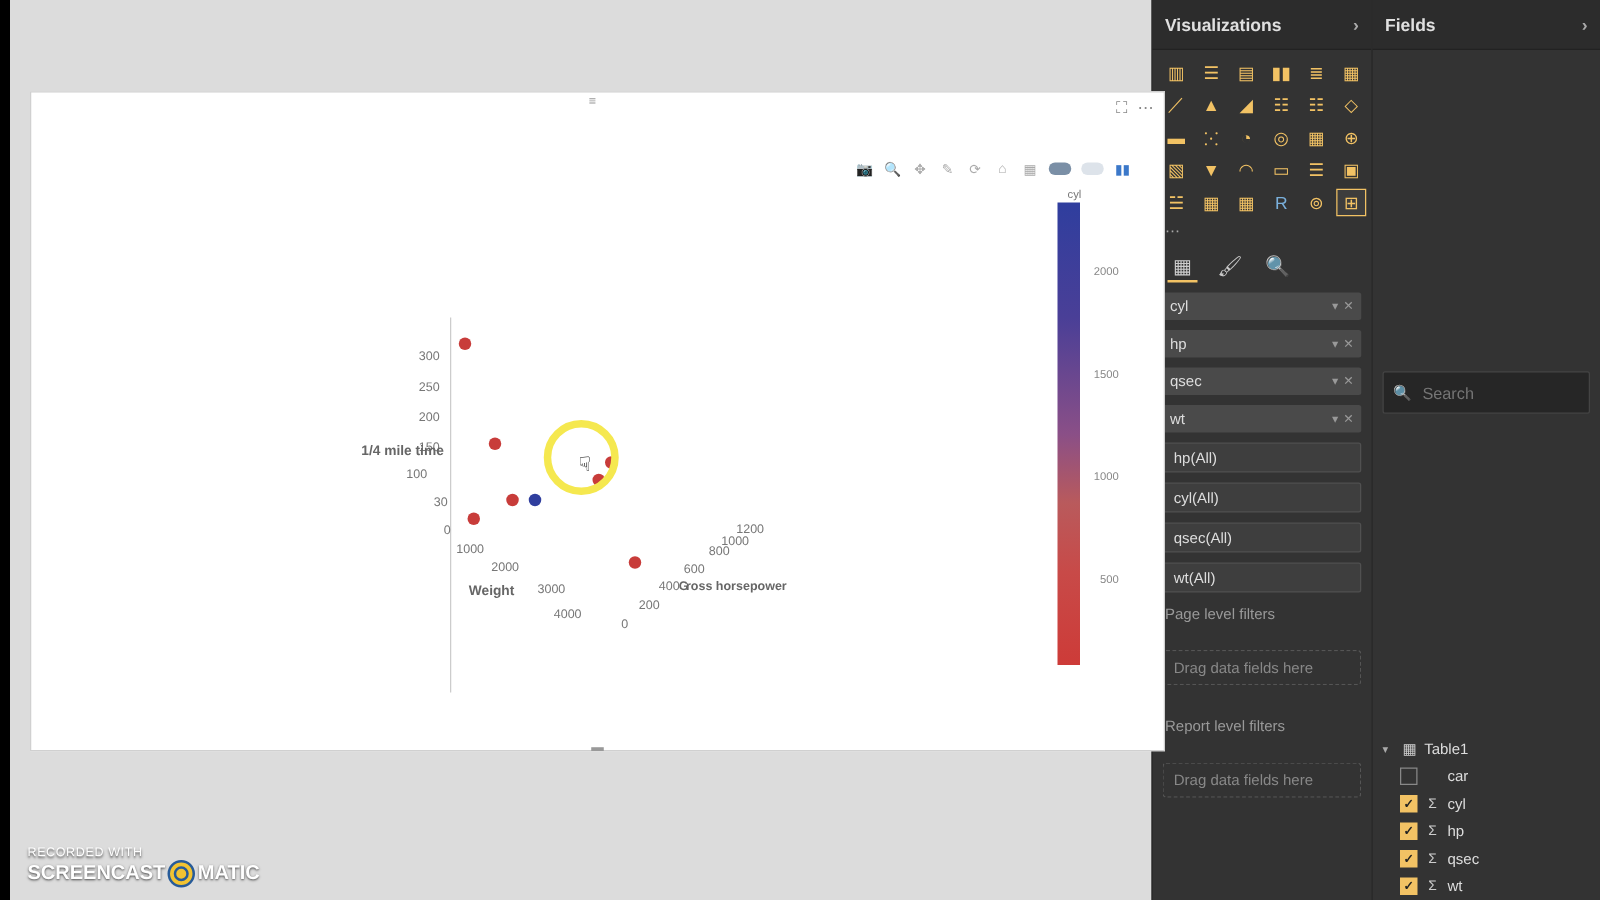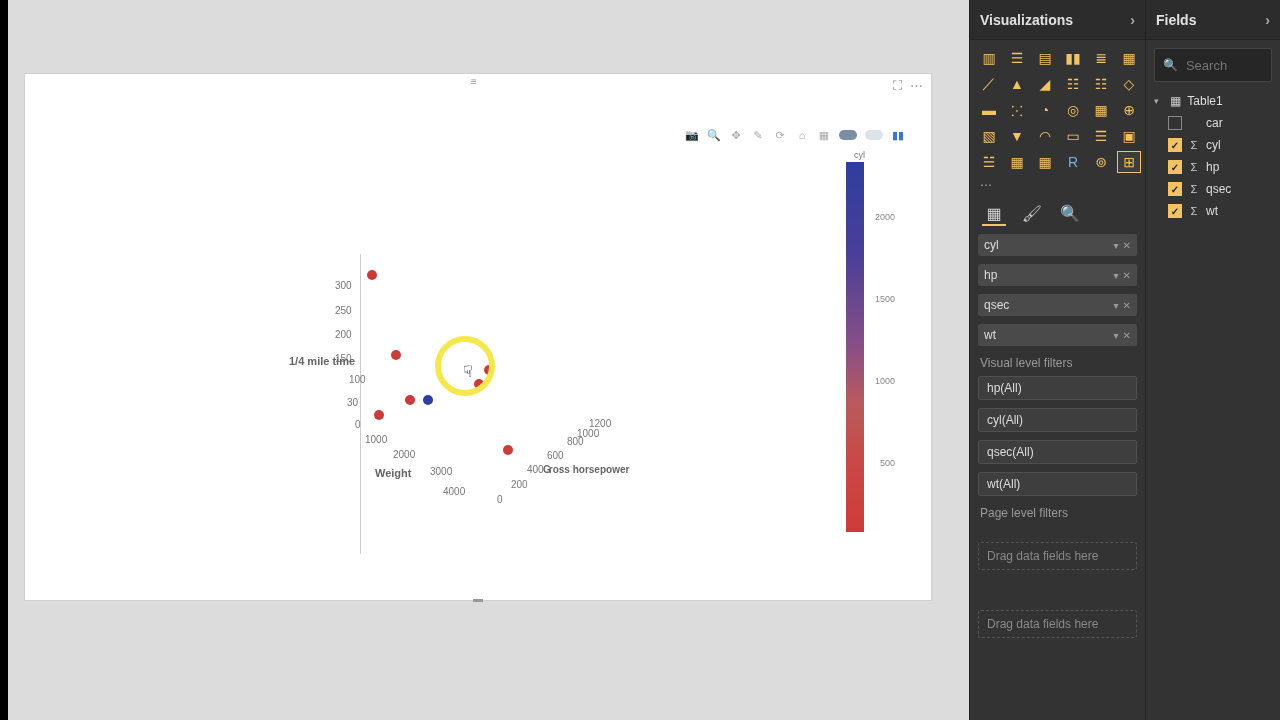--- a/index.html
+++ b/index.html
@@ -120,21 +120,21 @@
 
   
   .panel {
     background:#333;
     display:flex;
     flex-direction:column;
     height:100%;
     border-left:1px solid #222;
   }
   .panel.vis { width:176px; }
-  .panel.fields { width:135px; }
+  .panel.fields { width:183px;justify-content:space-between; }
   .panel-header {
     height:40px;
     display:flex;
     align-items:center;
     justify-content:space-between;
     padding:0 10px;
     background:#2c2c2c;
     border-bottom:1px solid #222;
     font-weight:600;
     font-size:14px;
@@ -298,21 +298,21 @@
       <div class="colorbar-tick" style="top:384px">500</div>
 
       <div class="chart-area">
 
         <div class="axis-line" style="left:85px;top:30px;width:1px;height:300px;background:#ccc;"></div>
 
         <div class="tick" style="left:60px;top:56px">300</div>
         <div class="tick" style="left:60px;top:81px">250</div>
         <div class="tick" style="left:60px;top:105px">200</div>
         <div class="tick" style="left:60px;top:129px">150</div>
-        <div class="tick" style="left:74px;top:150px">100</div>
+        <div class="tick" style="left:50px;top:150px">100</div>
         <div class="tick" style="left:72px;top:173px">30</div>
         <div class="tick" style="left:80px;top:195px">0</div>
         <div class="axis-label" style="left:14px;top:131px">1/4 mile time</div>
 
         <div class="tick" style="left:90px;top:210px">1000</div>
         <div class="tick" style="left:118px;top:225px">2000</div>
         <div class="tick" style="left:155px;top:242px">3000</div>
         <div class="tick" style="left:168px;top:262px">4000</div>
         <div class="axis-label" style="left:100px;top:243px">Weight</div>
 
@@ -332,20 +332,30 @@
         <div class="datapoint dp-red" style="left:99px;top:186px"></div>
         <div class="datapoint dp-red" style="left:209px;top:141px"></div>
         <div class="datapoint dp-red" style="left:199px;top:155px"></div>
         <div class="datapoint dp-red" style="left:228px;top:221px"></div>
 
         <div class="highlight-ring" style="left:160px;top:112px"></div>
         <div class="cursor-hand" style="left:188px;top:138px">☟</div>
       </div>
     </div>
 
+    <div class="watermark">
+      <div>
+        <span class="small">RECORDED WITH</span>
+        <div style="display:flex;align-items:center;gap:2px;">
+          <span>SCREENCAST</span>
+          <span class="wm-circle"></span>
+          <span>MATIC</span>
+        </div>
+      </div>
+    </div>
   </div>
 
   <div class="panel vis">
     <div class="panel-header">
       <span>Visualizations</span>
       <span class="chev">›</span>
     </div>
     <div class="viz-gallery">
       <div class="viz-item">▥</div>
       <div class="viz-item">☰</div>
@@ -406,27 +416,27 @@
         </span>
       </div>
     <div class="field-chip">
         <span>wt</span>
         <span class="chip-actions">
           <span>▾</span>
           <span>✕</span>
         </span>
       </div>
 
-    <div class="sub-hint">Visual level filters</div>
     <div class="filter-chip">hp(All)</div>
     <div class="filter-chip">cyl(All)</div>
     <div class="filter-chip">qsec(All)</div>
     <div class="filter-chip">wt(All)</div>
     <div class="sub-hint">Page level filters</div>
     <div class="drop-hint">Drag data fields here</div>
+    <div class="sub-hint">Report level filters</div>
     <div class="drop-hint">Drag data fields here</div>
   </div>
 
   <div class="panel fields">
     <div class="panel-header">
       <span>Fields</span>
       <span class="chev">›</span>
     </div>
     <div class="search-box">
       <span>🔍</span>

